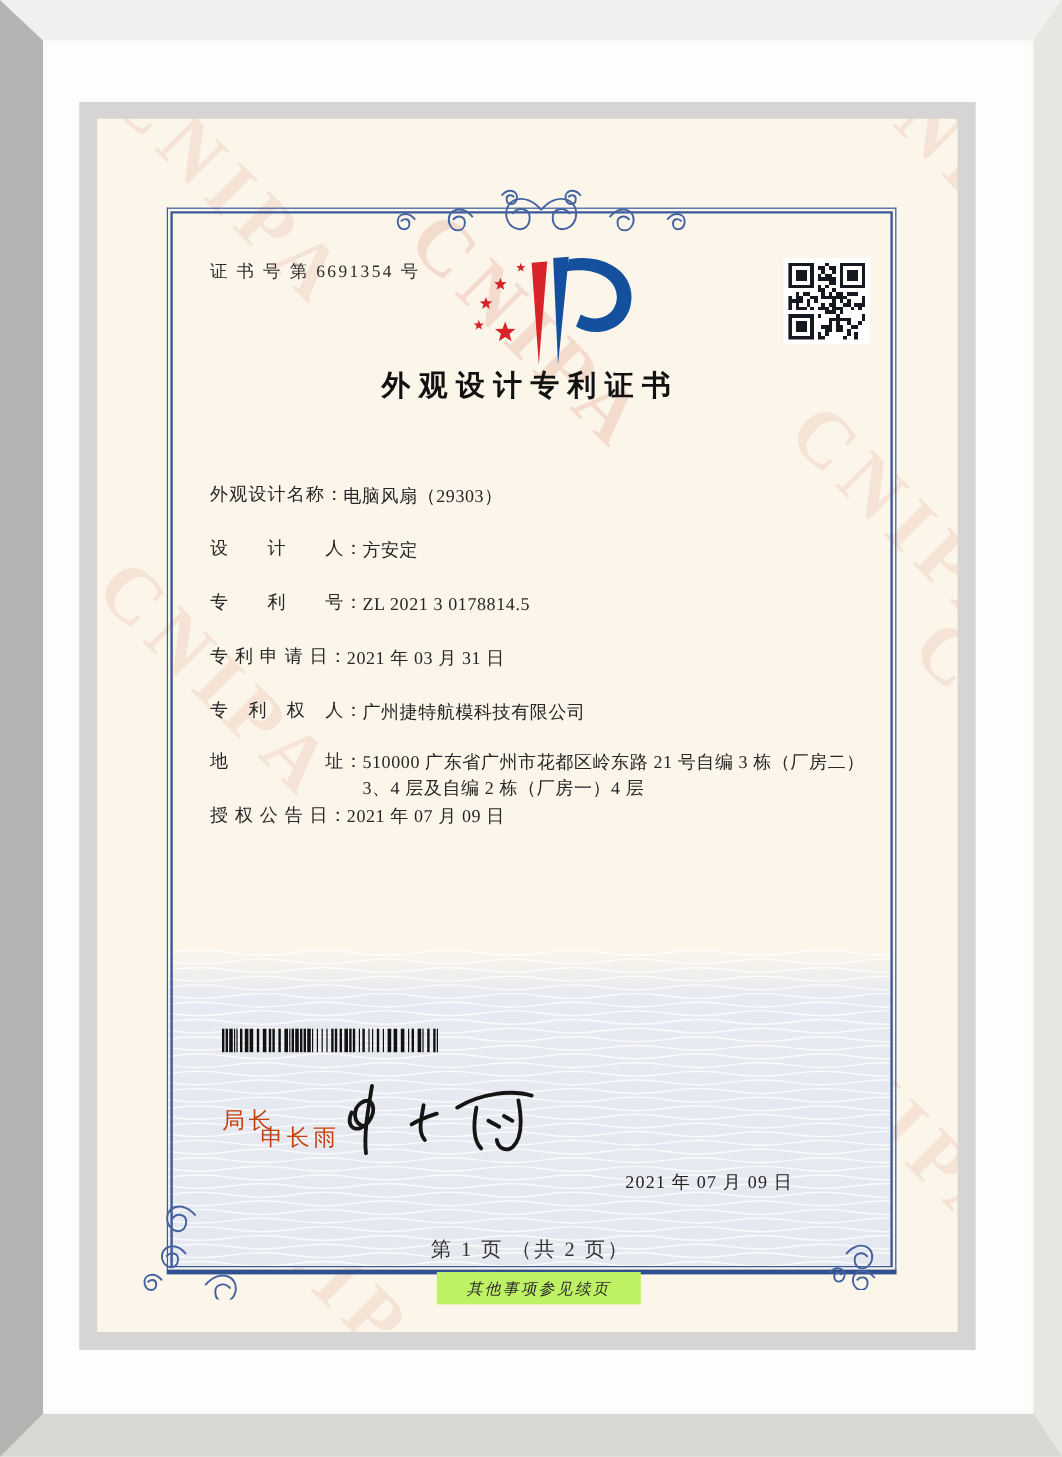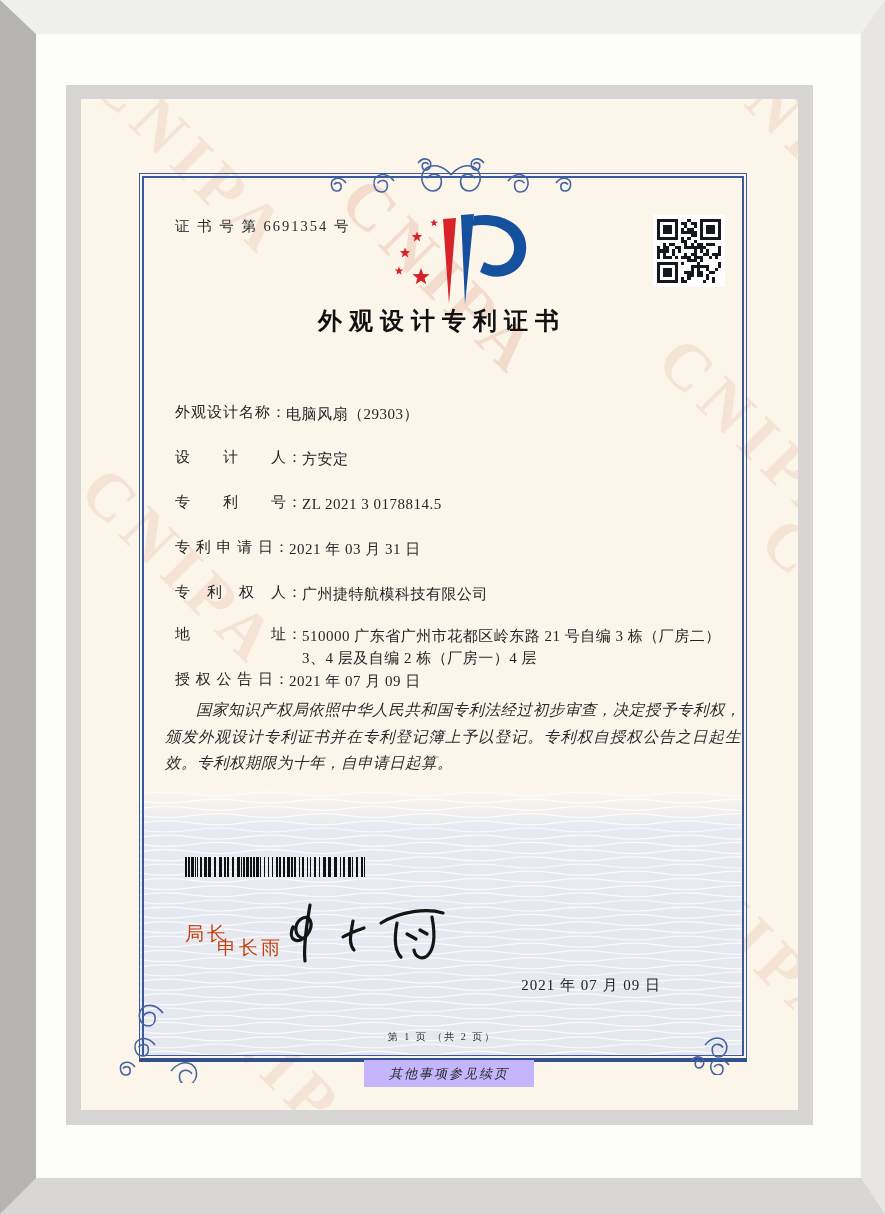--- a/index.html
+++ b/index.html
@@ -50,22 +50,22 @@
   .body-text p{margin:0;text-indent:2em;}
   .barcode{position:absolute;left:104px;top:758px;width:182px;height:20px;}
   .signer{position:absolute;left:104px;font-family:"Liberation Sans","DejaVu Sans",sans-serif;
     font-size:19px;letter-spacing:3px;color:#c2410c;font-weight:500;}
   .signer.t1{top:822px;}
   .signer.t2{top:836px;margin-left:32px;}
   .sig{position:absolute;left:196px;top:794px;width:195px;height:88px;}
   .issue-date{position:absolute;left:400px;top:877px;width:220px;text-align:center;
     font-size:15px;letter-spacing:1px;color:#222;}
   .page-ind{position:absolute;left:58px;top:931px;width:606px;text-align:center;
-    font-size:10px;letter-spacing:2px;color:#333;}
-  .note{position:absolute;left:283px;top:961px;width:170px;height:27px;background:#c4b5fd;
+    font-size:17px;letter-spacing:2px;color:#333;}
+  .note{position:absolute;left:283px;top:961px;width:170px;height:27px;background:#bef264;
     text-align:center;line-height:27px;font-size:13px;font-style:italic;
     letter-spacing:2px;color:#2b2b2b;}
 </style>
 </head>
 <body>
 
 <div class="frame"></div>
 <div class="mat"></div>
 <div class="frame-hl"></div>
 <div class="shadow-band"></div>
@@ -315,21 +315,20 @@
       </div>
       <div class="frow" style="top:226px">
         <span class="lab">地　　　　　址</span><span>：</span><span class="val">510000 广东省广州市花都区岭东路 21 号自编 3 栋（厂房二）3、4 层及自编 2 栋（厂房一）4 层</span>
       </div>
       <div class="frow" style="top:271px">
         <span class="lab">授 权 公 告 日</span><span>：</span><span class="val" style="width:auto">2021 年 07 月 09 日</span>
       </div>
     </div>
 
     <div class="body-text">
-      <p>国家知识产权局依照中华人民共和国专利法经过初步审查，决定授予专利权，颁发外观设计专利证书并在专利登记簿上予以登记。专利权自授权公告之日起生效。专利权期限为十年，自申请日起算。</p>
     </div>
 
     <svg class="barcode" id="barcode-svg" viewBox="0 0 182 20" preserveAspectRatio="none">
         <rect x="0" y="0" width="2" height="20" fill="#111"></rect>
         <rect x="3" y="0" width="2" height="20" fill="#111"></rect>
         <rect x="6" y="0" width="3" height="20" fill="#111"></rect>
         <rect x="10" y="0" width="1" height="20" fill="#111"></rect>
         <rect x="12" y="0" width="1" height="20" fill="#111"></rect>
         <rect x="15" y="0" width="2" height="20" fill="#111"></rect>
         <rect x="19" y="0" width="3" height="20" fill="#111"></rect>

